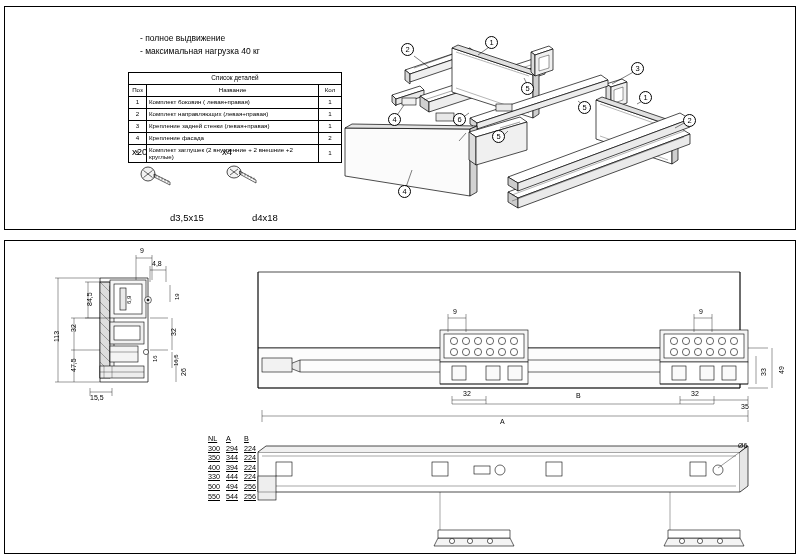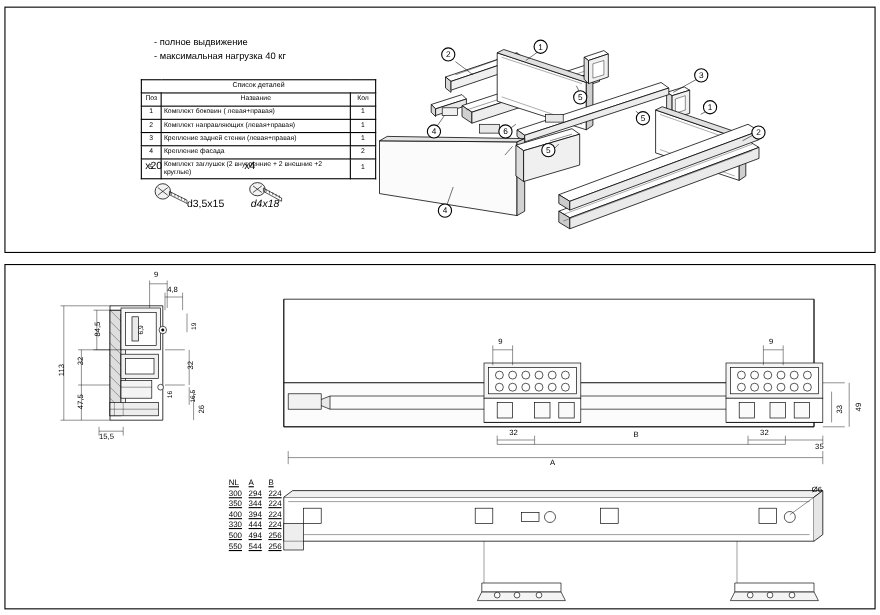--- a/index.html
+++ b/index.html
@@ -57,21 +57,21 @@
     vertical-align: middle;
     font-weight: normal;
   }
   .parts-table .c-title { text-align: center; font-size: 6.4px; }
   .parts-table .c-pos { width: 13px; text-align: center; }
   .parts-table .c-qty { width: 18px; text-align: center; }
   .parts-table .c-name { text-align: left; }
   .parts-table .hdr { text-align: center; }
   .row-tall td { height: 17px; }
   .f-count { position: absolute; font-size: 9.5px; }
-  .f-label { position: absolute; font-size: 9.5px; }
+  .f-label { position: absolute; font-size: 9.5px; margin-top: 32px; }
 
   
   svg.layer {
     position: absolute;
     left: 0; top: 0;
     width: 800px; height: 559px;
     pointer-events: none;
   }
   
   .balloon {
@@ -159,21 +159,21 @@
       <td class="c-pos">5</td>
       <td class="c-name">Комплект заглушек (2 внутренние + 2 внешние +2 круглые)</td>
       <td class="c-qty">1</td>
     </tr>
   </tbody>
     </table>
 
   <div class="f-count" style="left:132px; top:146px;">x20</div>
   <div class="f-label" style="left:170px; top:180px;">d3,5x15</div>
   <div class="f-count" style="left:222px; top:146px;text-align:center;">x4</div>
-  <div class="f-label" style="left:228px; top:180px;font-style:italic;">d4x18</div>
+  <div class="f-label" style="left:252px; top:180px;">d4x18</div>
 
   <svg class="layer" viewBox="0 0 800 559">
     <g stroke="#000" fill="none" stroke-width="0.7">
 
       <g transform="translate(140,166)">
         <ellipse cx="8" cy="8" rx="7" ry="7" fill="#f2f2f2"></ellipse>
         <path d="M3.5,4.5 L12.5,11.5 M3.5,11.5 L12.5,4.5" stroke-width="0.6"></path>
         <path d="M14,8 L30,16" stroke-width="0.6"></path>
         <path d="M14,11 L30,19" stroke-width="0.6"></path>
         <path d="M14,8 L14,11 M30,16 L30,19" stroke-width="0.6"></path>

